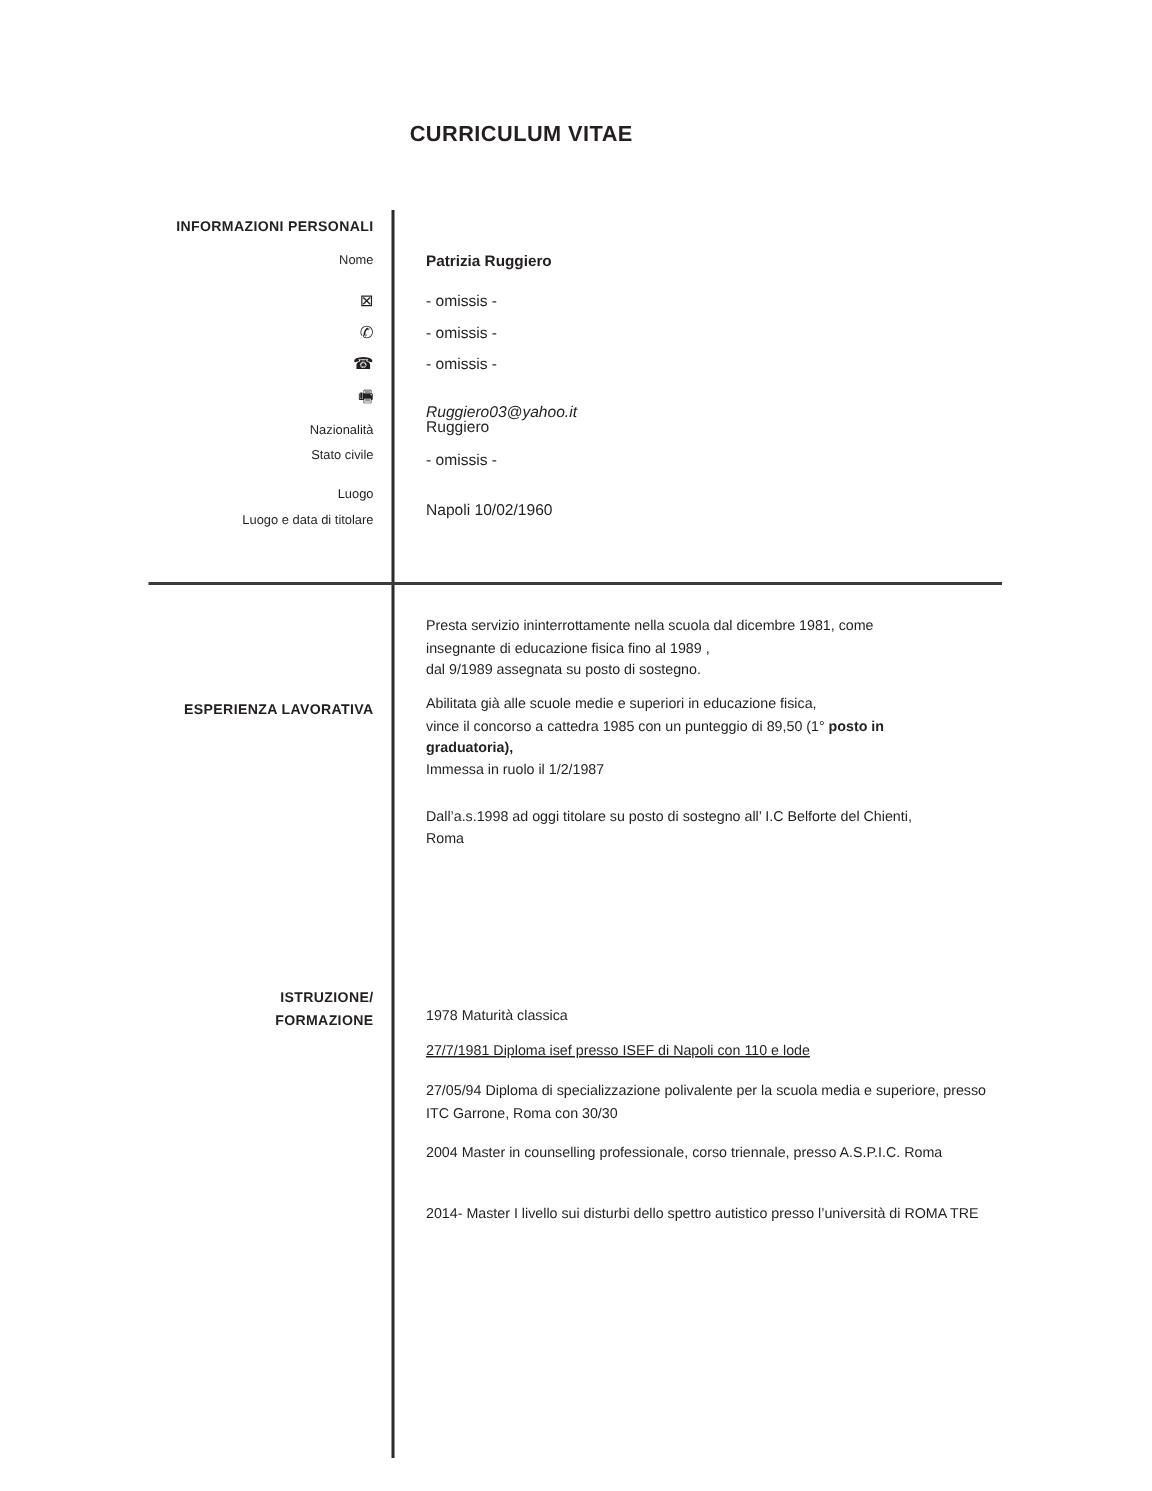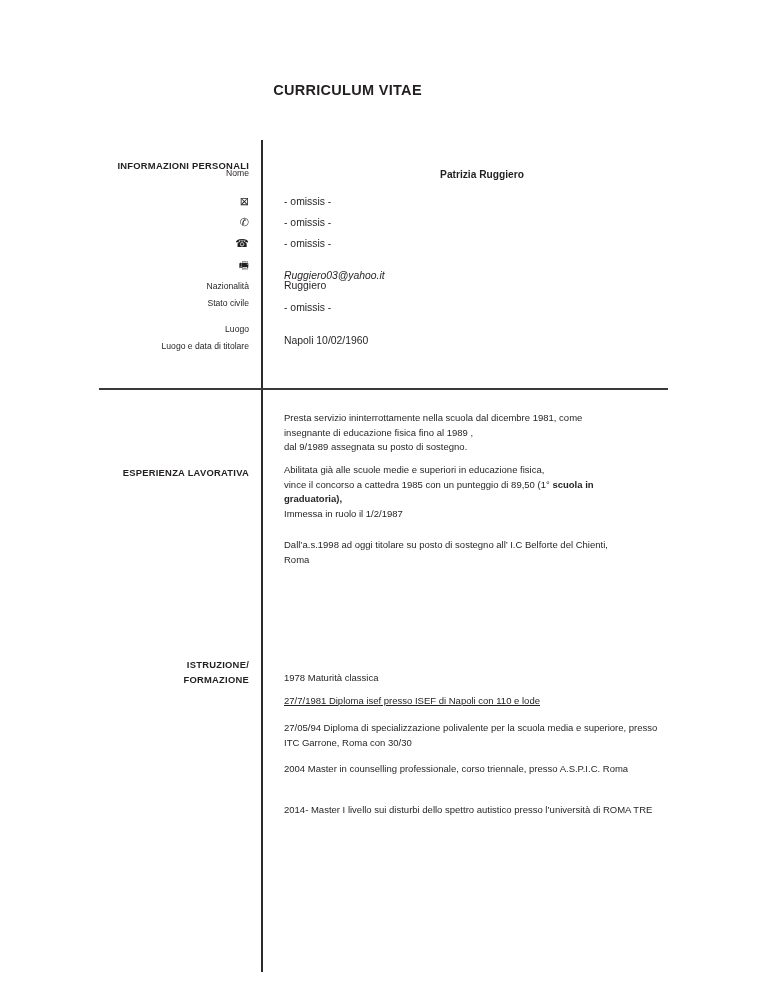--- a/index.html
+++ b/index.html
@@ -61,21 +61,20 @@
     width: 189px;         
     text-align: right;
     font-size: 8.6px;
     color: #231f20;
     line-height: 1.35;
   }
   .label-col.heading {
     font-size: 9.4px;
     font-weight: bold;
     letter-spacing: 0.25px;
-    margin-top: 15px;
   }
   .label-col.icon {
     font-size: 11px;
     line-height: 1;
   }
 
   .value-col {
     position: absolute;
     left: 284px;
     width: 396px;
@@ -129,21 +128,21 @@
 <div class="page">
 
   <div class="doc-title">CURRICULUM VITAE</div>
 
   <div class="v-divider"></div>
   <div class="h-divider"></div>
 
   <div class="label-col heading" style="top:145px;">INFORMAZIONI PERSONALI</div>
 
   <div class="label-col" style="top:168px;">Nome</div>
-  <div class="value-col name" style="top:168px;text-align:center;">Patrizia Ruggiero</div>
+  <div class="value-col name" style="top:168px;">Patrizia Ruggiero</div>
 
   <div class="label-col icon" style="top:196px;">⊠</div>
   <div class="value-col" style="top:194px;">- omissis -</div>
 
   <div class="label-col icon" style="top:217px;">✆</div>
   <div class="value-col" style="top:215px;">- omissis -</div>
 
   <div class="label-col icon" style="top:238px;">☎</div>
   <div class="value-col" style="top:236px;">- omissis -</div>
 
@@ -165,21 +164,21 @@
   <div class="block-title" style="top:465px;">ESPERIENZA LAVORATIVA</div>
 
   <div class="para" style="top:411px;">
     <div>Presta servizio ininterrottamente nella scuola dal dicembre 1981, come</div>
     <div>insegnante di educazione fisica fino al 1989 ,</div>
     <div>dal 9/1989 assegnata su posto di sostegno.</div>
   </div>
 
   <div class="para" style="top:463px;">
     <div> Abilitata già alle scuole medie e superiori in educazione fisica,</div>
-    <div><span>vince il concorso a cattedra 1985 con un  punteggio di 89,50 (1° </span><b>scuola in</b></div>
+    <div><span>vince il concorso a cattedra 1985 con un  punteggio di 89,50 (1° </span><b>posto in</b></div>
     <div><b>graduatoria),</b></div>
     <div>Immessa in ruolo il 1/2/1987</div>
   </div>
 
   <div class="para" style="top:538px;">
     <div>Dall’a.s.1998 ad oggi titolare su posto di sostegno all’ I.C Belforte del Chienti,</div>
     <div>Roma</div>
   </div>
 
   <div class="block-title" style="top:657px;">

